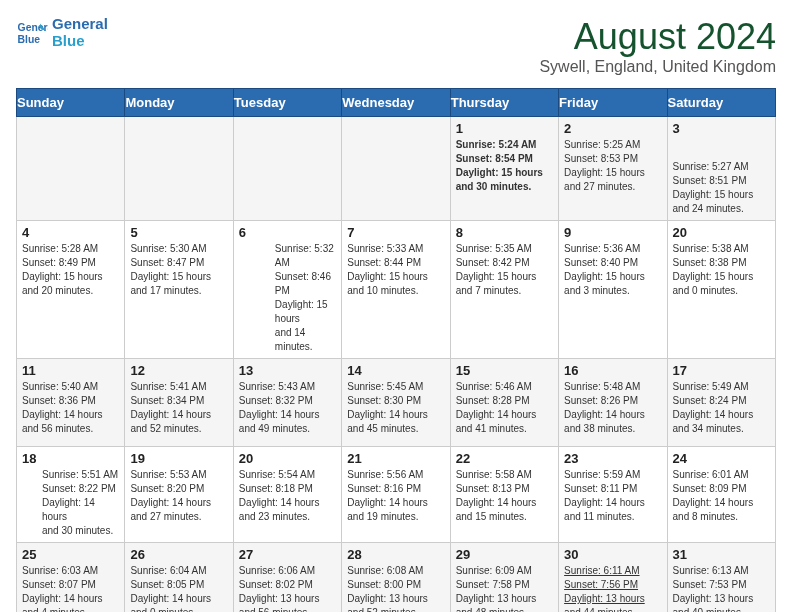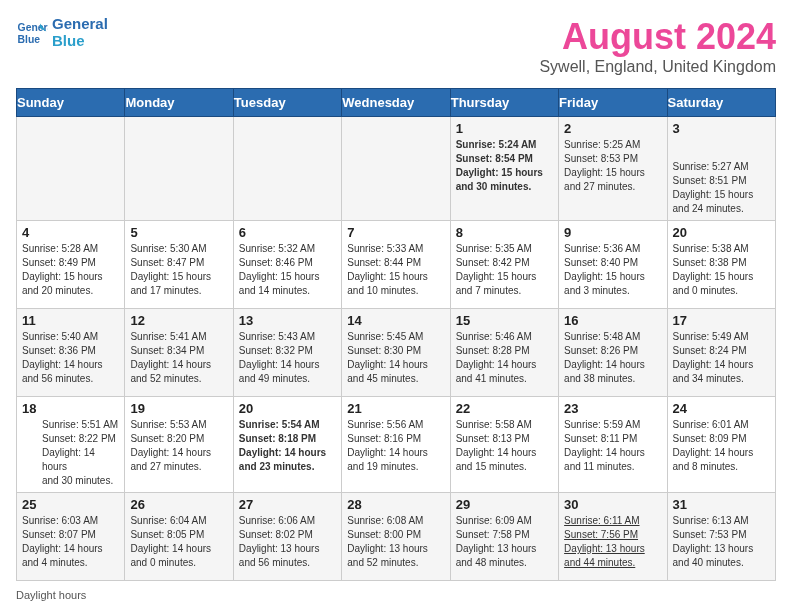--- a/index.html
+++ b/index.html
@@ -23,22 +23,22 @@
     }
     .logo-icon {
       width: 32px;
       height: 32px;
     }
     .title-block {
       text-align: right;
     }
     .month-title {
       font-size: 36px;
-      font-weight: bold;
-      color: #ec4899;
+      font-weight: normal;
+      color: #14532d;
     }
     .location {
       font-size: 16px;
       color: #555;
     }
     table {
       width: 100%;
       border-collapse: collapse;
       table-layout: fixed;
     }
@@ -158,21 +158,21 @@
         </td>
         <td>
           <div class="day-number">5</div>
           <div class="cell-text" style="white-space: pre-line;">Sunrise: 5:30 AM
 Sunset: 8:47 PM
 Daylight: 15 hours
 and 17 minutes.</div>
         </td>
         <td>
           <div class="day-number">6</div>
-          <div class="cell-text" style="white-space: pre-line;">Sunrise: 5:32 AM
+          <div class="cell-text" style="white-space: pre-line; margin-left: 36px;">Sunrise: 5:32 AM
 Sunset: 8:46 PM
 Daylight: 15 hours
 and 14 minutes.</div>
         </td>
         <td>
           <div class="day-number">7</div>
           <div class="cell-text" style="white-space: pre-line;">Sunrise: 5:33 AM
 Sunset: 8:44 PM
 Daylight: 15 hours
 and 10 minutes.</div>
@@ -260,21 +260,21 @@
         </td>
         <td>
           <div class="day-number">19</div>
           <div class="cell-text" style="white-space: pre-line;">Sunrise: 5:53 AM
 Sunset: 8:20 PM
 Daylight: 14 hours
 and 27 minutes.</div>
         </td>
         <td>
           <div class="day-number">20</div>
-          <div class="cell-text" style="white-space: pre-line; font-weight: bold;">Sunrise: 5:54 AM
+          <div class="cell-text" style="white-space: pre-line;">Sunrise: 5:54 AM
 Sunset: 8:18 PM
 Daylight: 14 hours
 and 23 minutes.</div>
         </td>
         <td>
           <div class="day-number">21</div>
           <div class="cell-text" style="white-space: pre-line;">Sunrise: 5:56 AM
 Sunset: 8:16 PM
 Daylight: 14 hours
 and 19 minutes.</div>

